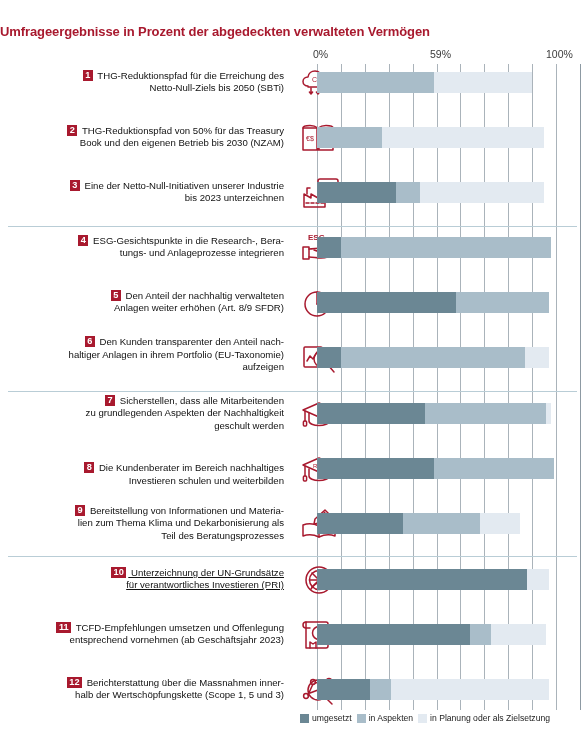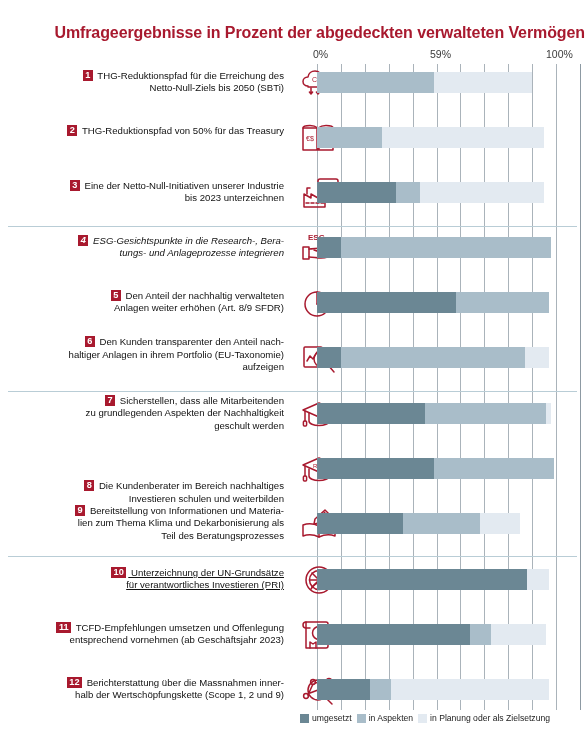--- a/index.html
+++ b/index.html
@@ -9,22 +9,22 @@
     font-family:"Liberation Sans","DejaVu Sans",sans-serif;
     color:#1b1b1b;
     overflow:hidden;
     position:relative;
   }
   #root{position:relative;width:585px;height:736px;}
 
   .title{
     position:absolute;
     left:0;right:0;top:24px;
-    text-align:right;
-    font-size:16px;
+    text-align:left;
+    font-size:13px;
     font-weight:bold;
     color:#a8192e;
     letter-spacing:-0.1px;
   }
 
   
   .axis-labels{position:absolute;top:48px;left:0;width:585px;height:16px;}
   .axis-label{
     position:absolute;
     font-size:10.5px;
@@ -169,20 +169,21 @@
           </svg>
         </div>
         <div class="bar" style="top: 72px; width: 239px;">
           <div class="seg s1" style="width: 117.11px;"></div>
           <div class="seg s2" style="width: 97.99px;"></div>
         </div>
       </div>
       <div class="row" style="top: 0px;">
         <div class="row-text" style="top: 124.9px;">
           <div><span class="num">2</span><span> THG-Reduktionspfad von 50% für das Treasury</span></div>
+          <div>Book und den eigenen Betrieb bis 2030 (NZAM)</div>
         </div>
         <div class="row-icon" style="top: 120.5px;">
           <svg width="42" height="34" viewBox="0 0 42 34" fill="none" stroke="#a8192e" stroke-width="1.5" stroke-linecap="round" stroke-linejoin="round">
             <path d="M5 7h14v22H5zM21 7h14v22H21zM20 7v22"></path>
             <path d="M5 7c0-1.4 2-2.4 7-2.4 3.5 0 6 1 8 2.4 2-1.4 4.5-2.4 8-2.4 5 0 7 1 7 2.4"></path>
             <text x="8" y="20" font-size="7" font-family="Liberation Sans, sans-serif" fill="#a8192e" stroke="none">€$</text>
             <text x="23" y="16" font-size="5" font-family="Liberation Sans, sans-serif" fill="#a8192e" stroke="none">CHF</text>
             <text x="25" y="24" font-size="7" font-family="Liberation Sans, sans-serif" fill="#a8192e" stroke="none">£</text>
           </svg>
         </div>
@@ -205,21 +206,21 @@
             <path d="M9 18v-6M9 12h3"></path>
           </svg>
         </div>
         <div class="bar" style="top: 182px; width: 239px;">
           <div class="seg s0" style="width: 78.87px;"></div>
           <div class="seg s1" style="width: 23.9px;"></div>
           <div class="seg s2" style="width: 124.28px;"></div>
         </div>
       </div>
       <div class="row" style="top: 0px;">
-        <div class="row-text" style="top: 234.9px; font-style: italic;">
+        <div class="row-text" style="top: 234.9px;">
           <div><span class="num">4</span><span> ESG-Gesichtspunkte in die Research-, Bera-</span></div>
           <div>tungs- und Anlageprozesse integrieren</div>
         </div>
         <div class="row-icon" style="top: 230.5px;">
           <svg width="42" height="34" viewBox="0 0 42 34" fill="none" stroke="#a8192e" stroke-width="1.5" stroke-linecap="round" stroke-linejoin="round">
             <text x="10" y="9" font-size="8" font-weight="bold" font-family="Liberation Sans, sans-serif" fill="#a8192e" stroke="none">ESG</text>
             <path d="M5 16h6v12H5z"></path>
             <path d="M11 18c4 0 8-1 12-1 4 0 9 1 12 3 2 1 2 3 0 4-3 2-8 3-12 3-4 0-8-1-12-1"></path>
             <path d="M16 19c3 1 6 2 9 2"></path>
           </svg>
@@ -282,21 +283,21 @@
             <rect x="5.4" y="24" width="3.2" height="5" rx="1"></rect>
           </svg>
         </div>
         <div class="bar" style="top: 403px; width: 239px;">
           <div class="seg s0" style="width: 107.55px;"></div>
           <div class="seg s1" style="width: 121.89px;"></div>
           <div class="seg s2" style="width: 4.78px;"></div>
         </div>
       </div>
       <div class="row" style="top: 0px;">
-        <div class="row-text" style="top: 480px;">
+        <div class="row-text" style="top: 462px;">
           <div><span class="num">8</span><span> Die Kundenberater im Bereich nachhaltiges</span></div>
           <div>Investieren schulen und weiterbilden</div>
         </div>
         <div class="row-icon" style="top: 451.5px;">
           <svg width="42" height="34" viewBox="0 0 42 34" fill="none" stroke="#a8192e" stroke-width="1.5" stroke-linecap="round" stroke-linejoin="round">
             <path d="M21 6L5 13l16 7 16-7z"></path>
             <text x="15" y="16" font-size="6" font-family="Liberation Sans, sans-serif" fill="#a8192e" stroke="none">RM</text>
             <path d="M11 17v7c0 2.6 4.5 4.6 10 4.6s10-2 10-4.6v-7"></path>
             <path d="M7 14v10"></path>
             <rect x="5.4" y="24" width="3.2" height="5" rx="1"></rect>
@@ -361,21 +362,21 @@
         </div>
         <div class="bar" style="top: 624px; width: 239px;">
           <div class="seg s0" style="width: 152.96px;"></div>
           <div class="seg s1" style="width: 21.51px;"></div>
           <div class="seg s2" style="width: 54.97px;"></div>
         </div>
       </div>
       <div class="row" style="top: 0px;">
         <div class="row-text" style="top: 676.9px;">
           <div><span class="num">12</span><span> Berichterstattung über die Massnahmen inner-</span></div>
-          <div>halb der Wertschöpfungskette (Scope 1, 2 und 9)</div>
+          <div>halb der Wertschöpfungskette (Scope 1, 5 und 3)</div>
         </div>
         <div class="row-icon" style="top: 672.5px;">
           <svg width="42" height="34" viewBox="0 0 42 34" fill="none" stroke="#a8192e" stroke-width="1.5" stroke-linecap="round" stroke-linejoin="round">
             <circle cx="20" cy="17" r="10"></circle>
             <path d="M27 24l7 7"></path>
             <circle cx="8" cy="23" r="2.4"></circle>
             <circle cx="15" cy="9" r="2.4"></circle>
             <circle cx="31" cy="8" r="2.4"></circle>
             <path d="M10 22l5-11M17 10l12-2M12 20l8-3"></path>
           </svg>

